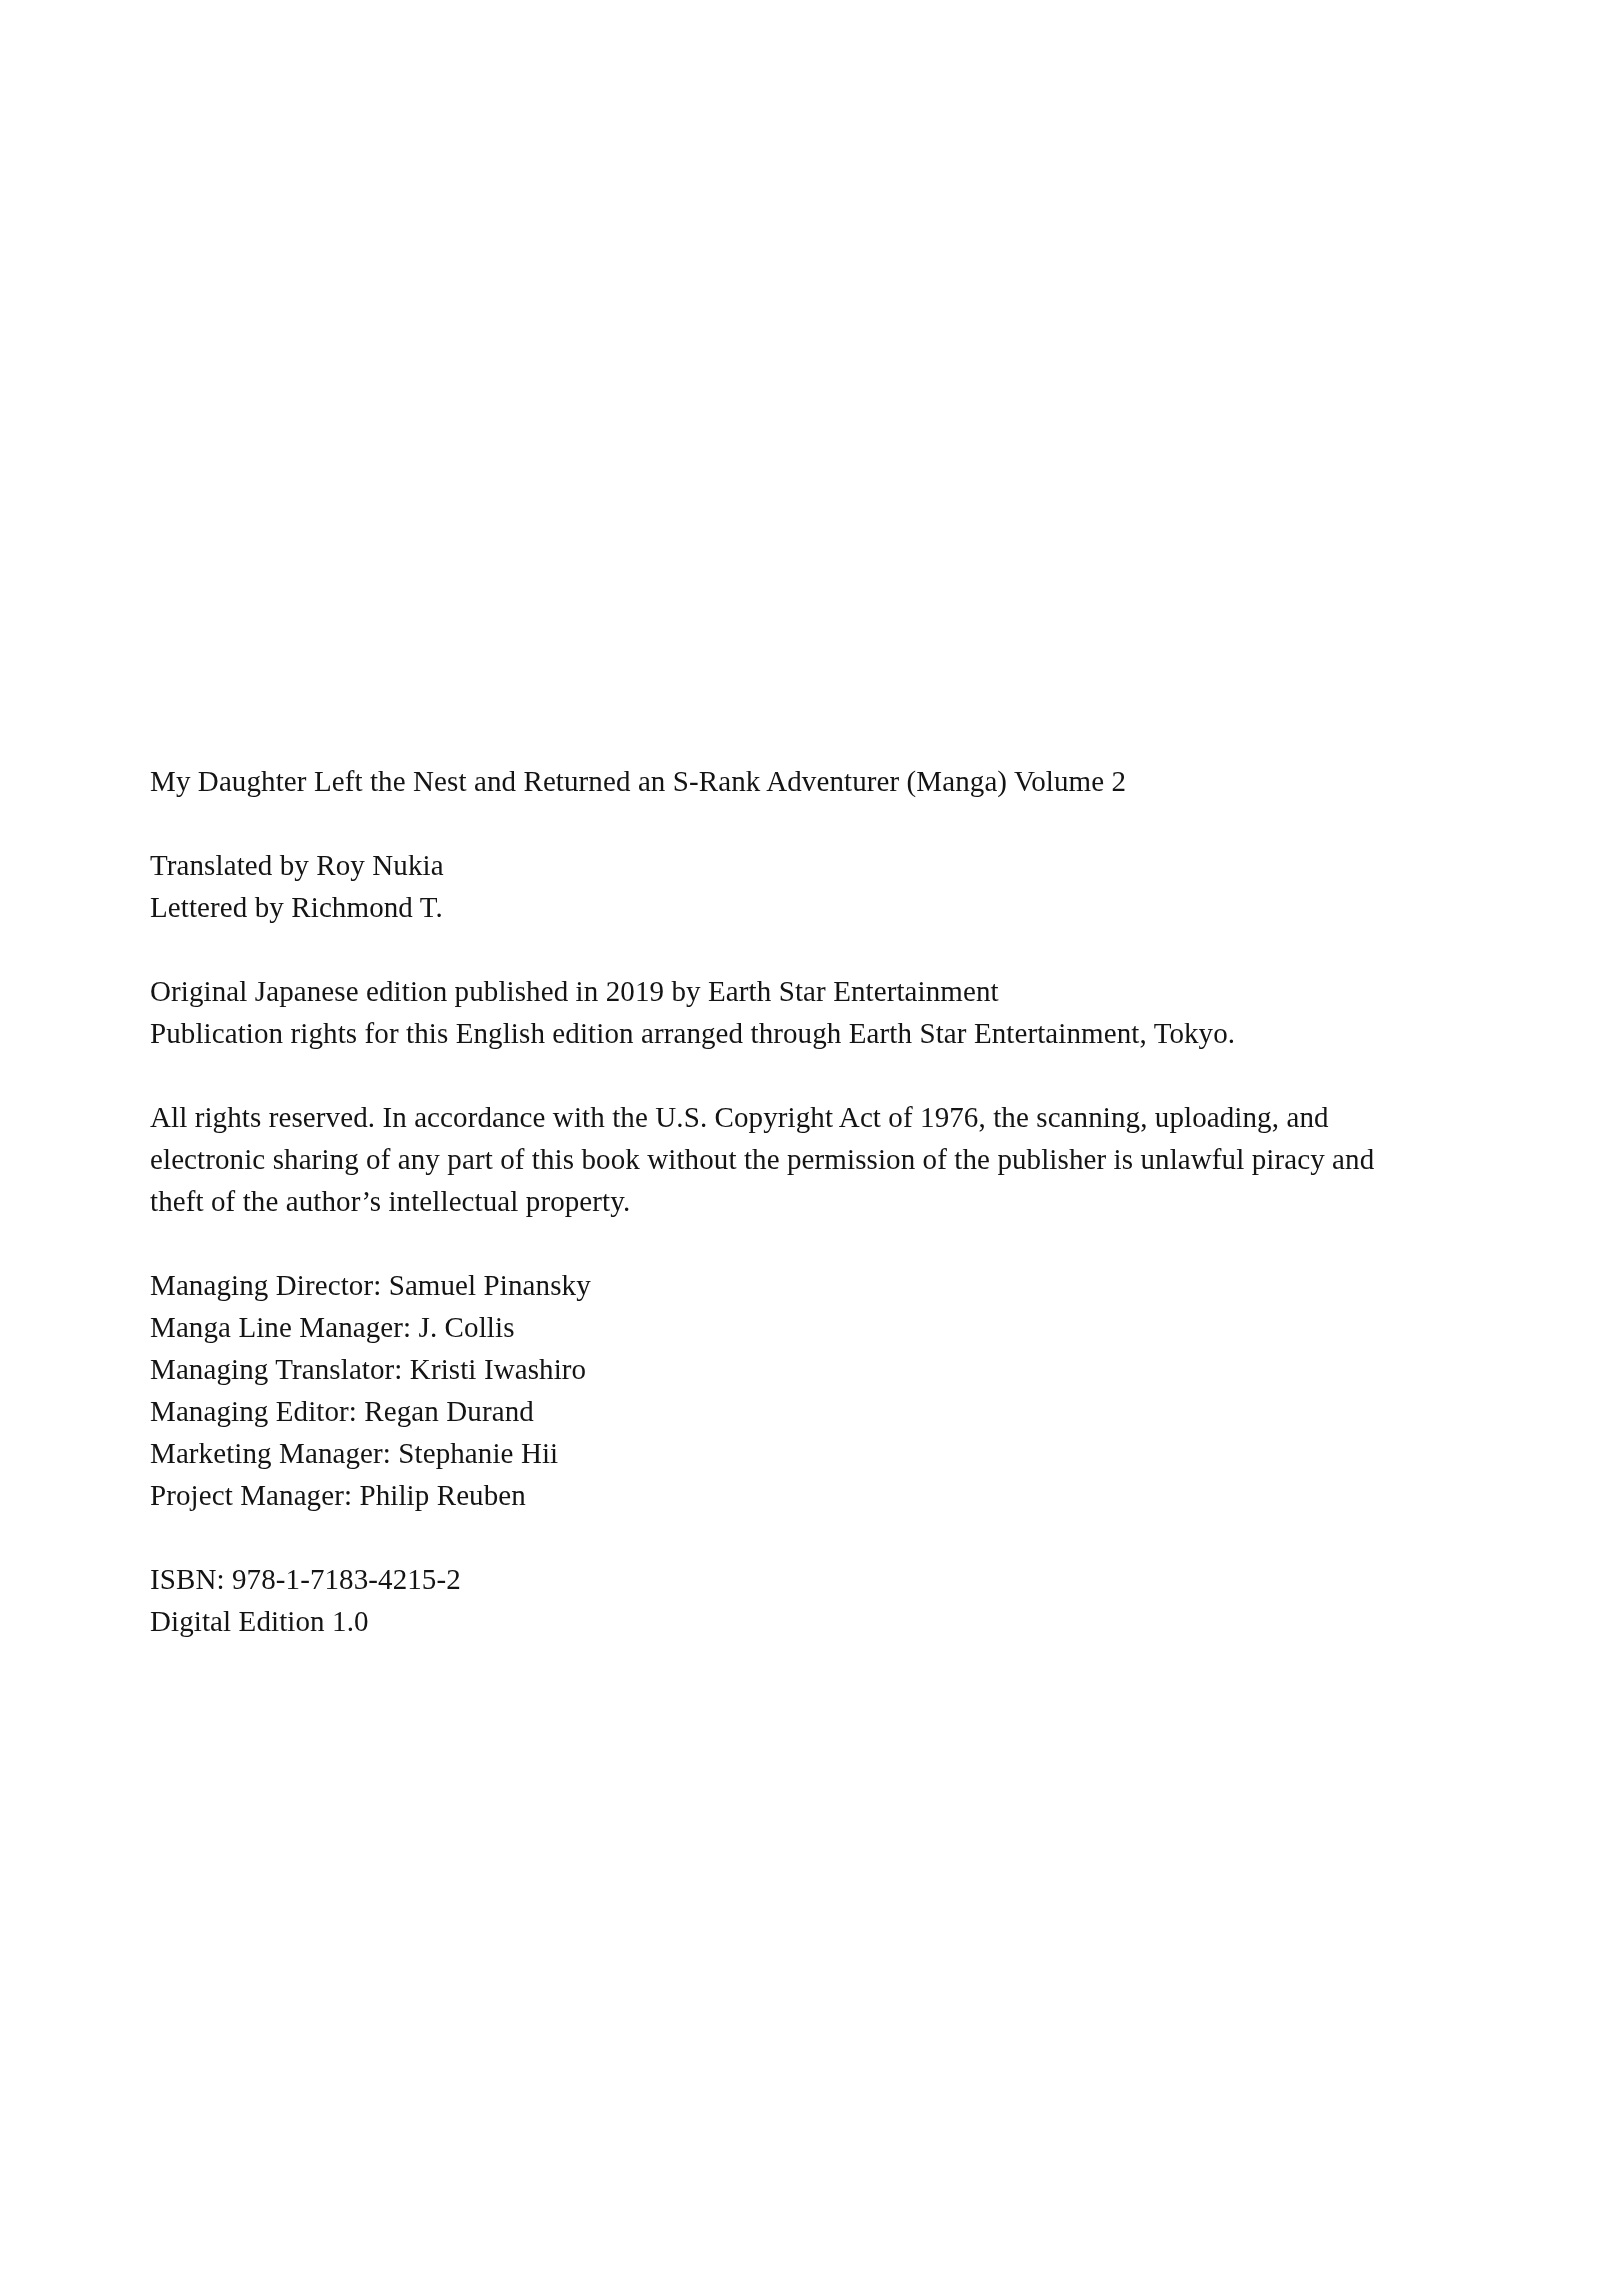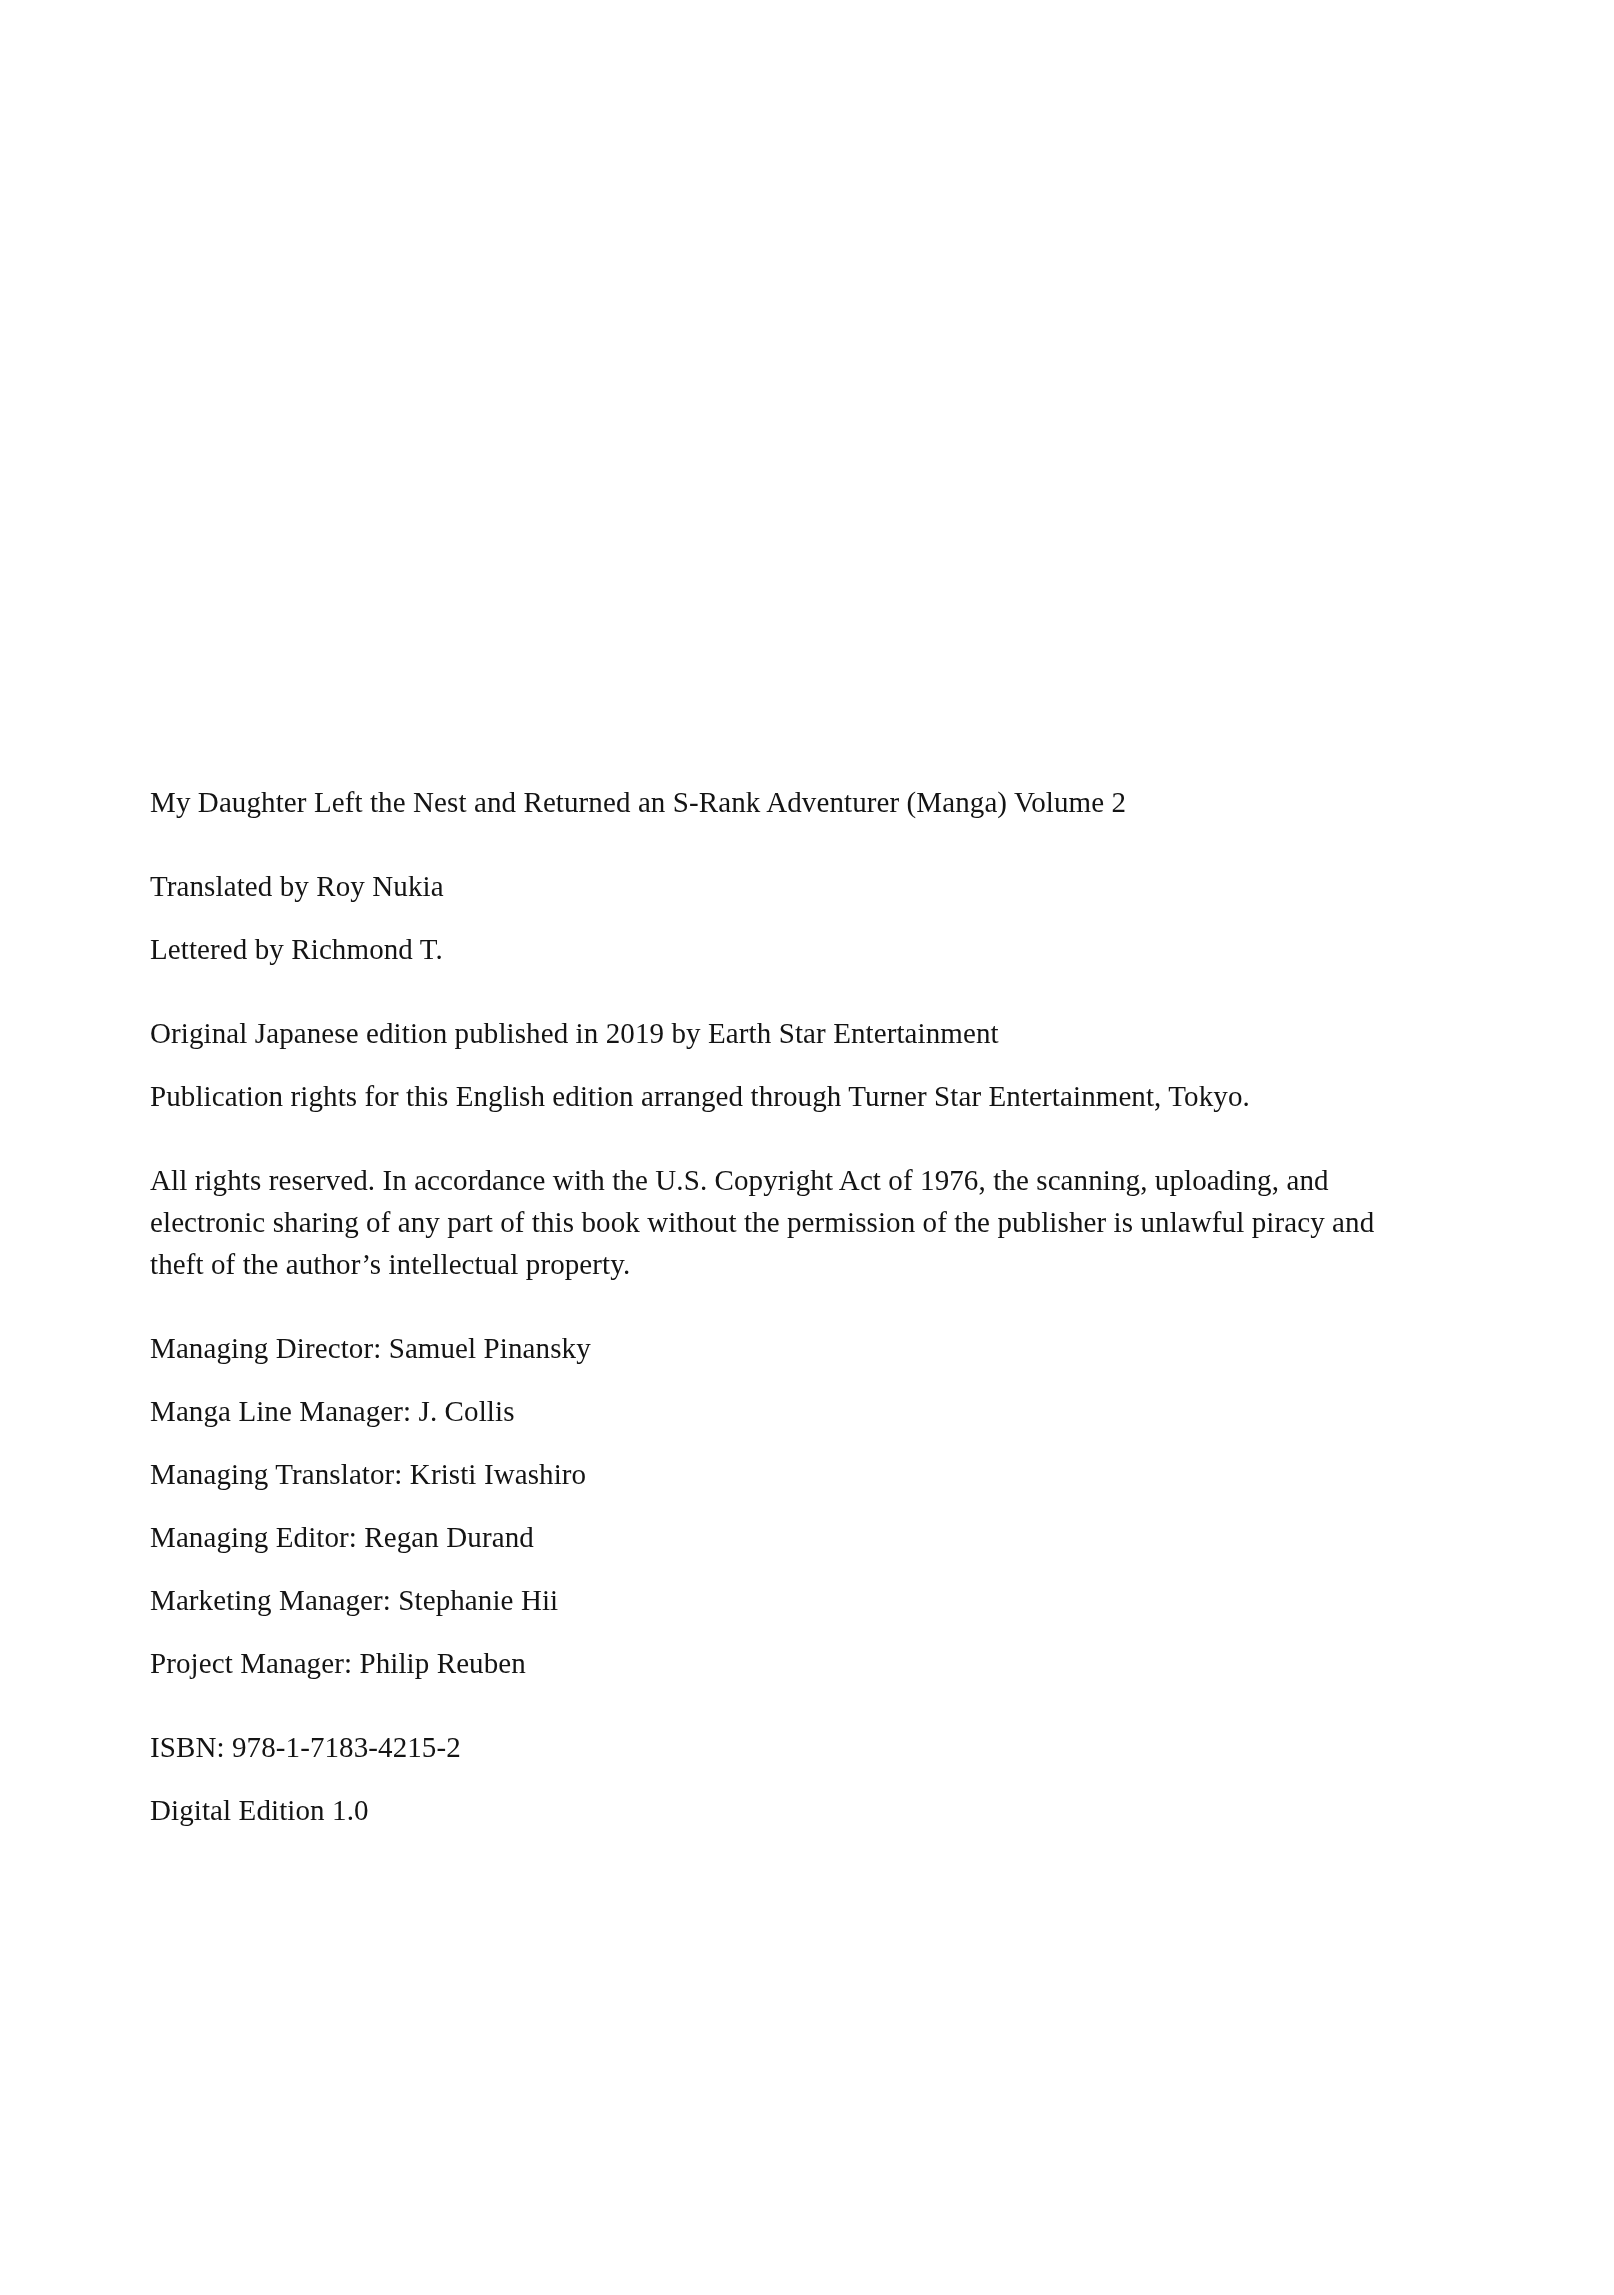--- a/index.html
+++ b/index.html
@@ -29,42 +29,41 @@
     letter-spacing: 0.1px;
   }
   .para {
     margin: 0 0 42px 0;
   }
   .para:last-child {
     margin-bottom: 0;
   }
   .line {
     white-space: normal;
-    margin-top: 21px;
   }
 </style>
 </head>
 <body>
 
 <div class="page">
   <div class="text-block">
 
     <div class="para">
       <div class="line">My Daughter Left the Nest and Returned an S-Rank Adventurer (Manga) Volume 2</div>
     </div>
 
     <div class="para">
       <div class="line">Translated by Roy Nukia</div>
       <div class="line">Lettered by Richmond T.</div>
     </div>
 
 
     <div class="para">
       <div class="line">Original Japanese edition published in 2019 by Earth Star Entertainment</div>
-      <div class="line">Publication rights for this English edition arranged through Turner Star Entertainment, Tokyo.</div>
+      <div class="line">Publication rights for this English edition arranged through Earth Star Entertainment, Tokyo.</div>
     </div>
 
     <div class="para">
       <div class="line">All rights reserved. In accordance with the U.S. Copyright Act of 1976, the scanning, uploading, and electronic sharing of any part of this book without the permission of the publisher is unlawful piracy and theft of the author’s intellectual property.</div>
     </div>
 
 
     <div class="para">
       <div class="line">Managing Director: Samuel Pinansky</div>
       <div class="line">Manga Line Manager: J. Collis</div>

